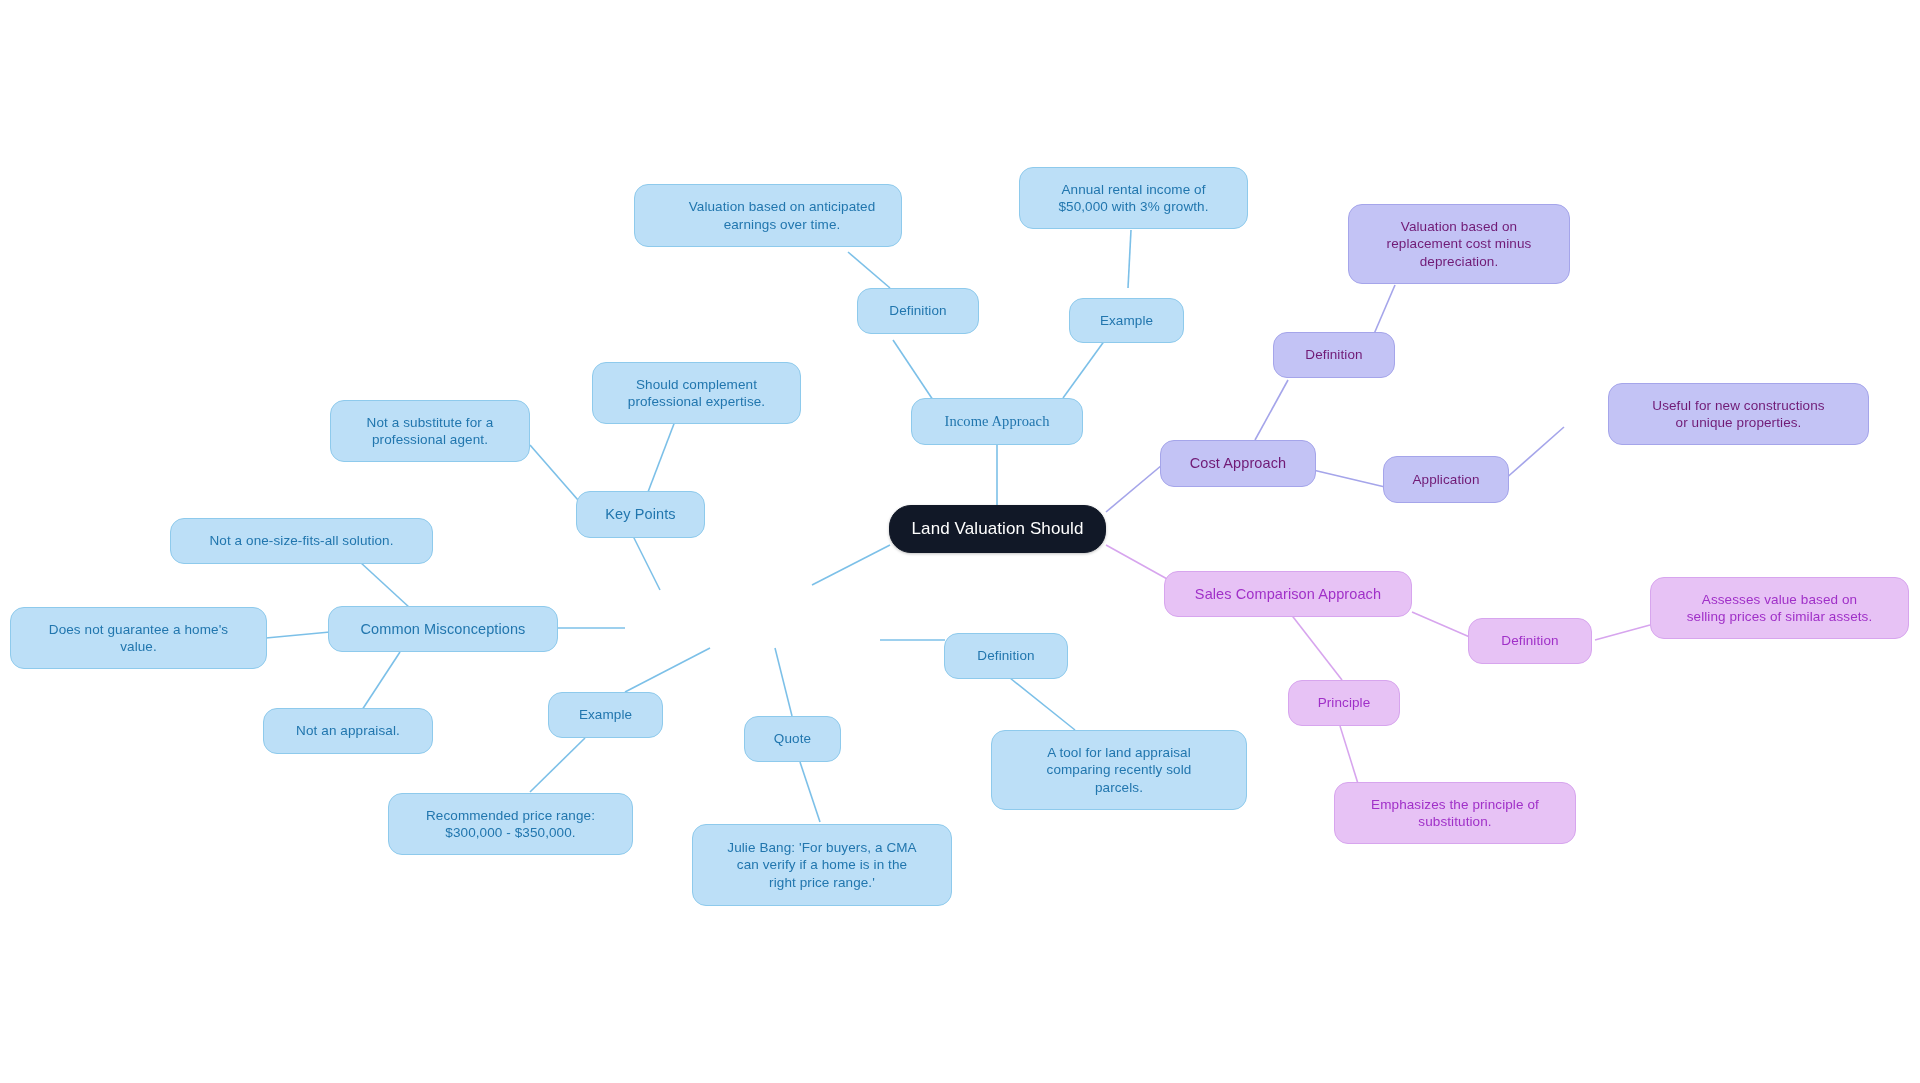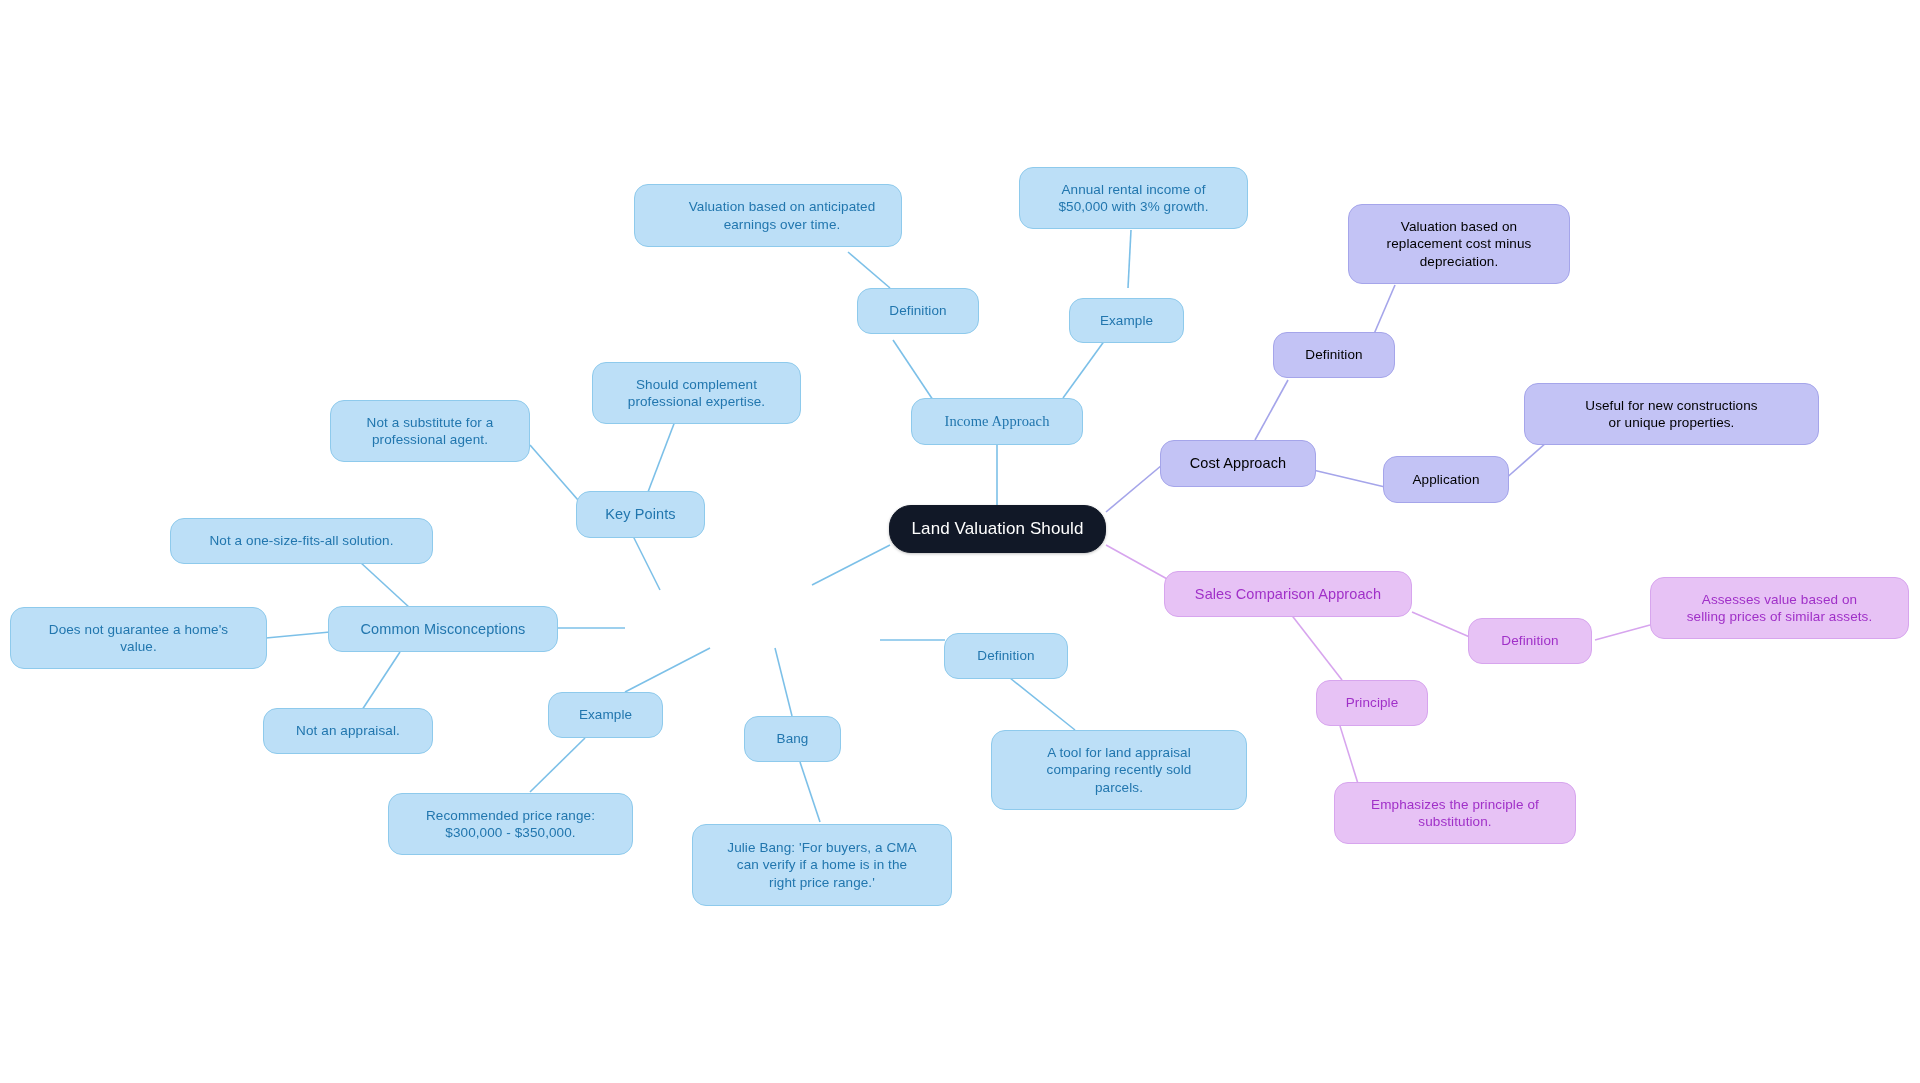--- a/index.html
+++ b/index.html
@@ -45,21 +45,21 @@
   .root {
     background: #111827;
     border-color: #111827;
     color: #ffffff;
     font-size: 17px;
     border-radius: 22px;
     box-shadow: 0 1px 3px rgba(0,0,0,0.25);
   }
   .b2 { background:#bcdff7; border-color:#8ecaec; color:#2176ae; }
   
-  .p1 { background:#c3c3f5; border-color:#a5a5ea; color:#000000; }
+  .p1 { background:#c3c3f5; border-color:#a5a5ea; color:#701a75; }
   
   .k1 { background:#e7c2f5; border-color:#d7a5ee; color:#a030c8; }
   .fs13 { font-size: 13.5px; }
   .fs14 { font-size: 14.5px; }
 </style>
 </head>
 <body>
 
 <div id="canvas">
 
@@ -141,43 +141,43 @@
   <div class="node p1 fs14" style="left:1160px; top:440px; width:156px; height:47px;">Cost Approach</div>
 
   <div class="node p1 fs13" style="left:1273px; top:332px; width:122px; height:46px;">Definition</div>
 
   <div class="node p1 fs13" style="left:1348px; top:204px; width:222px; height:80px;">Valuation based on
 replacement cost minus
 depreciation.</div>
 
   <div class="node p1 fs13" style="left:1383px; top:456px; width:126px; height:47px;">Application</div>
 
-  <div class="node p1 fs13" style="left:1524px; top:383px; width:295px; height:62px;">Useful for new constructions
+  <div class="node p1 fs13" style="left:1608px; top:383px; width:261px; height:62px;">Useful for new constructions
 or unique properties.</div>
 
   <div class="node k1 fs14" style="left:1164px; top:571px; width:248px; height:46px;">Sales Comparison Approach</div>
 
   <div class="node k1 fs13" style="left:1468px; top:618px; width:124px; height:46px;">Definition</div>
 
   <div class="node k1 fs13" style="left:1650px; top:577px; width:259px; height:62px;">Assesses value based on
 selling prices of similar assets.</div>
 
-  <div class="node k1 fs13" style="left:1288px; top:680px; width:112px; height:46px;margin-left:28px;">Principle</div>
+  <div class="node k1 fs13" style="left:1288px; top:680px; width:112px; height:46px;">Principle</div>
 
   <div class="node k1 fs13" style="left:1334px; top:782px; width:242px; height:62px;">Emphasizes the principle of
 substitution.</div>
 
 
   <div class="node b2 fs13" style="left:944px; top:633px; width:124px; height:46px;">Definition</div>
 
   <div class="node b2 fs13" style="left:991px; top:730px; width:256px; height:80px;">A tool for land appraisal
 comparing recently sold
 parcels.</div>
 
-  <div class="node b2 fs13" style="left:744px; top:716px; width:97px; height:46px;">Bang</div>
+  <div class="node b2 fs13" style="left:744px; top:716px; width:97px; height:46px;">Quote</div>
 
   <div class="node b2 fs13" style="left:692px; top:824px; width:260px; height:82px;">Julie Bang: 'For buyers, a CMA
 can verify if a home is in the
 right price range.'</div>
 
   <div class="node b2 fs13" style="left:548px; top:692px; width:115px; height:46px;">Example</div>
 
   <div class="node b2 fs13" style="left:388px; top:793px; width:245px; height:62px;">Recommended price range:
 $300,000 - $350,000.</div>
 

